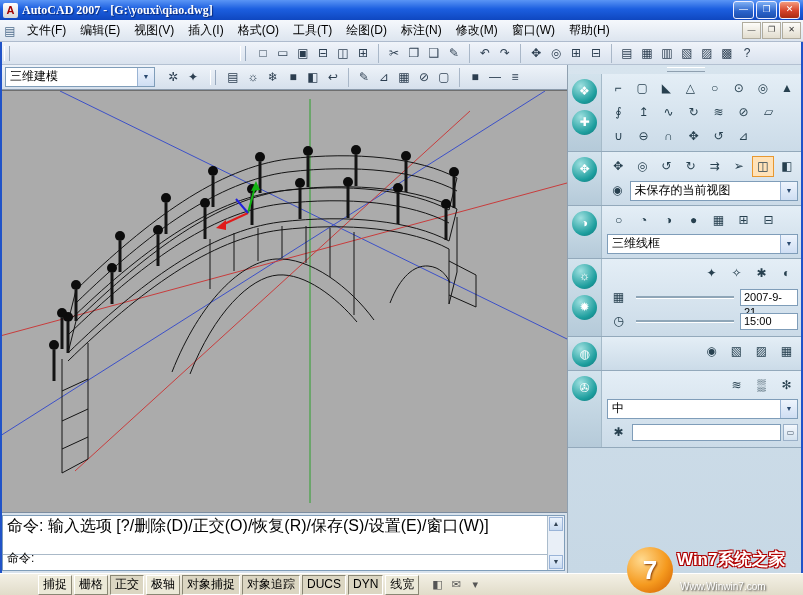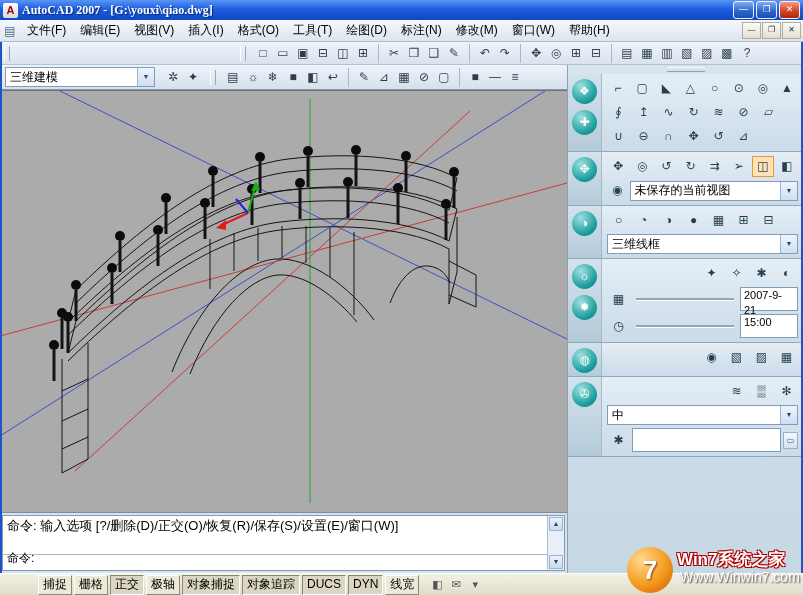--- a/index.html
+++ b/index.html
@@ -36,21 +36,21 @@
   .grip{width:4px;height:15px;margin:0 4px;border-left:1px solid #fff;border-right:1px solid #97a8bd;}
   .lead-space{width:222px;}
   .tb-group{display:flex;align-items:center;padding:0 3px;}
   .tb-group+.tb-group{border-left:1px solid #a9b7c8;margin-left:2px;padding-left:5px;}
   .tbi{width:20px;height:19px;line-height:19px;text-align:center;font-size:12px;color:#2c3e50;}
   .toolbar2{position:absolute;top:65px;left:0;width:567px;height:25px;box-sizing:border-box;
     background:linear-gradient(180deg,#eef3f9,#d6e0ec);border-bottom:1px solid #8b9aab;
     display:flex;align-items:center;padding-left:5px;}
 
   
-  .combo{display:flex;align-items:center;background:#fff;border:1px solid #7f9db9;height:20px;box-sizing:border-box;}
+  .combo{display:flex;align-items:flex-start;background:#fff;border:1px solid #7f9db9;height:20px;box-sizing:border-box;}
   .combo-val{flex:1;font-size:12px;padding:0 4px;color:#000;white-space:nowrap;overflow:hidden;}
   .combo-btn{width:16px;height:18px;line-height:18px;text-align:center;font-size:7px;color:#2b4a70;
     background:linear-gradient(180deg,#eef4fd,#cfdef3);border-left:1px solid #9ab4d4;}
   .ws-combo{width:150px;margin-right:5px;}
 
   
   .canvas{position:absolute;top:90px;left:0;width:567px;height:422px;background:#ababab;
     border-top:1px solid #6f6f6f;box-sizing:border-box;}
   .canvas svg{display:block;}
   .wire{stroke:#141414;fill:none;stroke-width:1;}
@@ -69,32 +69,32 @@
   .launch{width:34px;box-sizing:border-box;background:linear-gradient(180deg,#d3e3ed,#b5cad9);
     border-right:1px solid #a5bac9;display:flex;flex-direction:column;align-items:center;padding:5px 0 3px;gap:6px;}
   .circ{width:25px;height:25px;border-radius:50%;color:#fff;text-align:center;line-height:25px;font-size:12px;
     background:radial-gradient(circle at 35% 28%,#9fe0e0,#1d9e9e 65%,#0c6f74);}
   .dbody{flex:1;min-width:0;padding:4px 5px;display:flex;flex-direction:column;gap:3px;}
   .drow{display:flex;align-items:center;gap:2px;}
   .dicon{width:21px;height:19px;line-height:19px;text-align:center;font-size:12px;color:#27404f;border:1px solid transparent;}
   .dicon.active{border:1px solid #e89830;background:#ffe2b8;}
   .dcombo{width:100%;}
   .slider{flex:1;height:2px;background:#8fa6b8;border-bottom:1px solid #fff;margin:0 4px;}
-  .dfield{width:58px;height:24px;box-sizing:border-box;background:#fff;border:1px solid #7f9db9;
+  .dfield{width:58px;height:17px;box-sizing:border-box;background:#fff;border:1px solid #7f9db9;
     font-size:11px;line-height:15px;padding:0 3px;color:#000;}
   .out-row .dfield{flex:1;width:auto;}
   .mini-btn{width:15px;height:17px;box-sizing:border-box;border:1px solid #9ab0c8;color:#456;font-size:8px;
     line-height:15px;text-align:center;background:linear-gradient(#f4f8fd,#d4e2f0);}
 
   
   .cmdwin{position:absolute;top:512px;left:0;width:567px;height:61px;box-sizing:border-box;
     background:#d8e2ec;border-top:1px solid #7d8da0;padding:2px;}
   .cmd-inner{position:relative;width:100%;height:100%;box-sizing:border-box;background:#fff;border:1px solid #7f9db9;}
   .cmd-hist{position:absolute;top:0;left:0;right:17px;height:36px;border-bottom:1px solid #aab9c8;
-    padding:1px 4px;font-size:13px;line-height:17px;color:#000;overflow:hidden;}
+    padding:1px 4px;font-size:16px;line-height:17px;color:#000;overflow:hidden;}
   .cmd-prompt{position:absolute;left:0;right:17px;bottom:0;height:19px;padding:1px 4px;font-size:12px;color:#000;}
   .vscroll{position:absolute;top:0;right:0;bottom:0;width:16px;background:#e9eff7;border-left:1px solid #aabccc;
     display:flex;flex-direction:column;justify-content:space-between;align-items:center;}
   .sbtn{width:14px;height:14px;margin:1px 0;box-sizing:border-box;border:1px solid #9ab4d8;color:#345;
     font-size:7px;line-height:11px;text-align:center;background:linear-gradient(#eaf2fc,#c8daf0);}
 
   
   .statusbar{position:absolute;top:573px;left:0;width:803px;height:22px;box-sizing:border-box;
     background:linear-gradient(180deg,#f3f0e5,#e1dcc9);border-top:1px solid #fff;
     display:flex;align-items:center;z-index:20;}
@@ -106,21 +106,21 @@
   .tray{display:flex;gap:3px;margin-left:10px;}
   .tray-i{width:16px;text-align:center;font-size:11px;color:#555;}
 
   
   .watermark{position:absolute;right:0;bottom:0;width:178px;height:52px;z-index:50;}
   .wm-ball{position:absolute;left:2px;bottom:2px;width:46px;height:46px;border-radius:50%;
     background:radial-gradient(circle at 32% 28%,#ffd98e,#f59a1f 55%,#d96b06 88%);
     color:#fff;font-weight:bold;font-size:26px;line-height:46px;text-align:center;text-shadow:1px 1px 2px #8a3c00;}
   .wm-t1{position:absolute;left:52px;top:5px;font-size:17px;font-weight:bold;color:#fff;white-space:nowrap;
     text-shadow:1px 1px 0 #b00000,-1px -1px 0 #b00000,1px -1px 0 #b00000,-1px 1px 0 #b00000;}
-  .wm-t2{position:absolute;left:55px;top:26px;font-size:14px;color:#fff;white-space:nowrap;text-shadow:1px 1px 2px #333;}
+  .wm-t2{position:absolute;left:55px;top:38px;font-size:10px;color:#fff;white-space:nowrap;text-shadow:1px 1px 2px #333;}
 
   
   .edge{position:absolute;background:#2053c8;z-index:15;}
   .edge.l{left:0;top:20px;bottom:0;width:2px;}
   .edge.r{right:0;top:20px;bottom:0;width:2px;}
   .edge.b{left:0;right:0;bottom:0;height:2px;}
 </style>
 </head>
 <body>
 

